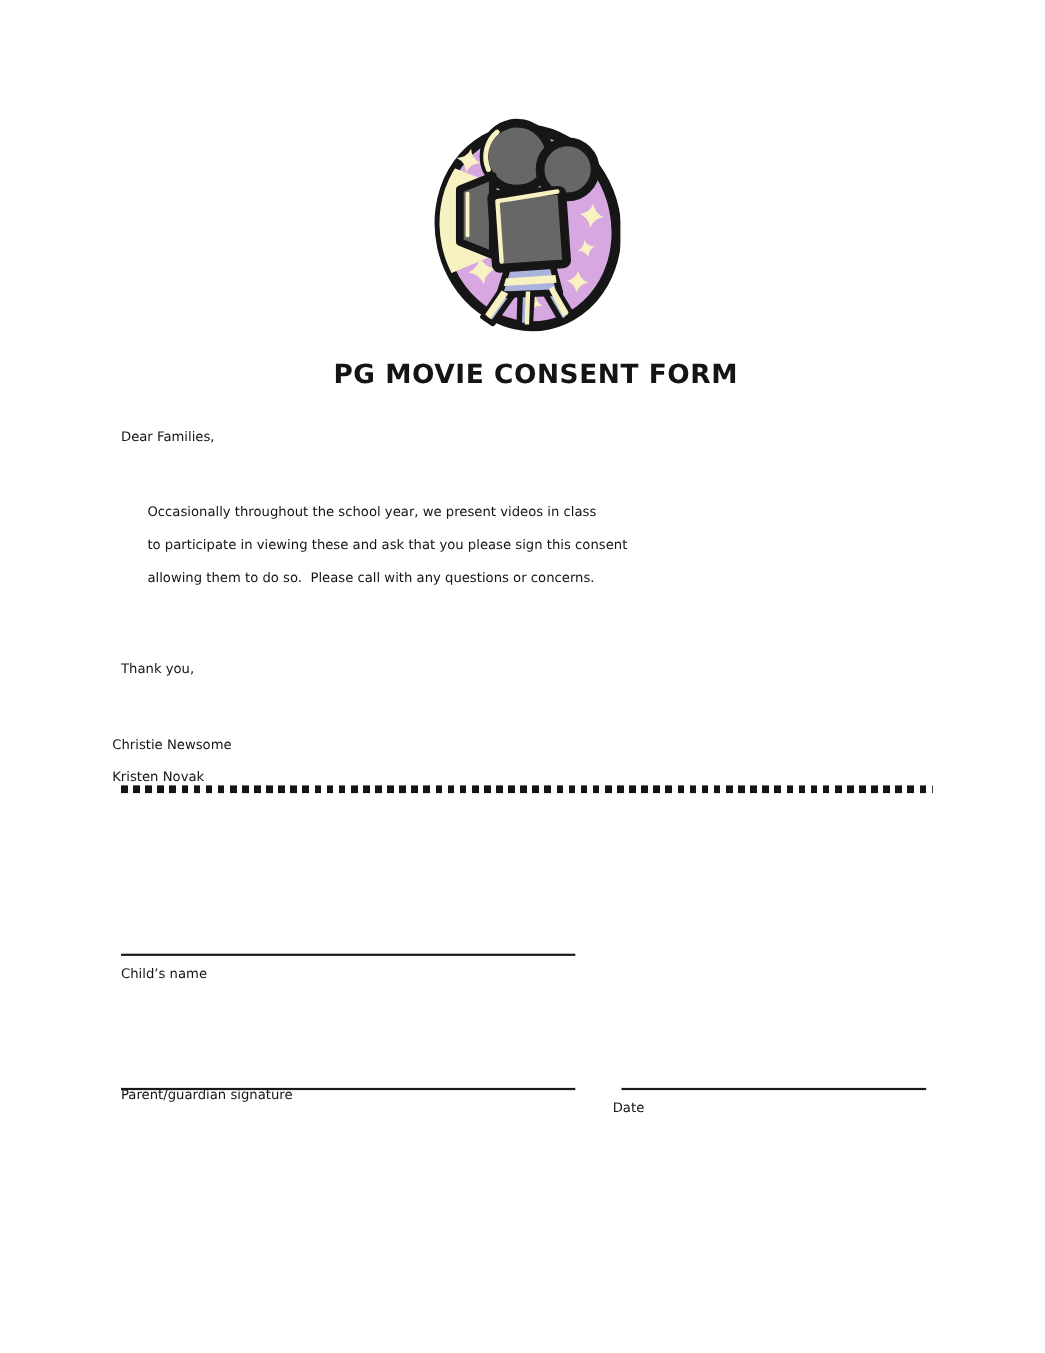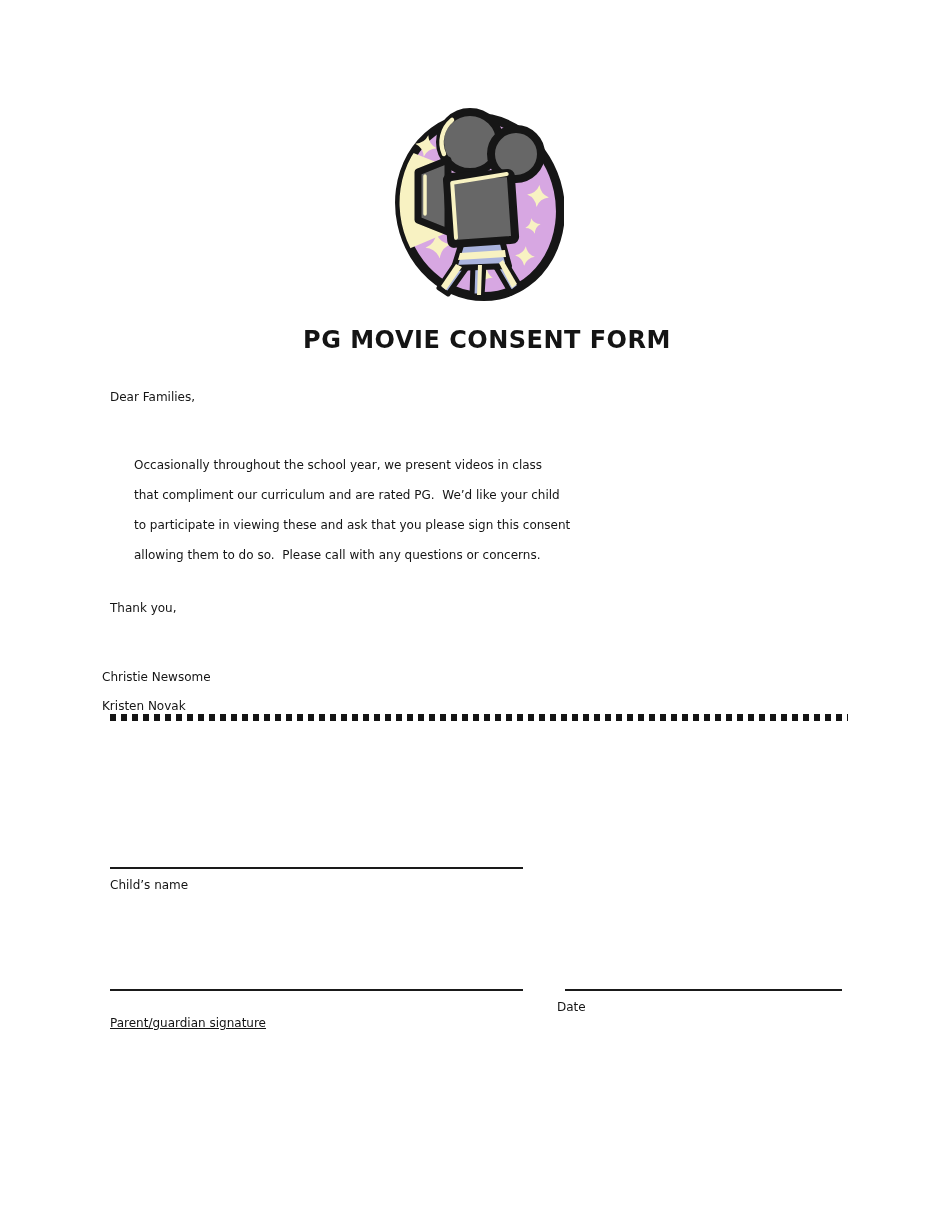--- a/index.html
+++ b/index.html
@@ -89,37 +89,36 @@
       </g>
     </g>
   </svg>
 
   <div class="abs title">PG MOVIE CONSENT FORM</div>
 
   <div class="abs bodytext" style="left:110px; top:390px;">Dear Families,</div>
 
   <div class="abs" style="left:110px; top:450px;">
     <div class="bodytext para-line">Occasionally throughout the school year, we present videos in class</div>
-    <div class="bodytext para-line">that compliment our curriculum and are rated PG.  We’d like your child</div>
     <div class="bodytext para-line">to participate in viewing these and ask that you please sign this consent</div>
     <div class="bodytext para-line">allowing them to do so.  Please call with any questions or concerns.</div>
   </div>
 
   <div class="abs bodytext" style="left:110px; top:601px;">Thank you,</div>
 
   <div class="abs" style="left:102px; top:663px;">
     <div class="bodytext sig-line">Christie Newsome</div>
     <div class="bodytext sig-line">Kristen Novak</div>
   </div>
 
   <div class="abs divider"></div>
 
 
   <div class="abs blank-line" style="left:110px; top:867px; width:413px;"></div>
   <div class="abs bodytext" style="left:110px; top:878px;">Child’s name</div>
 
   <div class="abs blank-line" style="left:110px; top:989px; width:413px;"></div>
-  <div class="abs bodytext" style="left:110px; top:1016px;text-decoration:underline;">Parent/guardian signature</div>
+  <div class="abs bodytext" style="left:110px; top:988px;">Parent/guardian signature</div>
 
   <div class="abs blank-line" style="left:565px; top:989px; width:277px;"></div>
   <div class="abs bodytext" style="left:557px; top:1000px;">Date</div>
 
 </div>
 
 </body></html>

